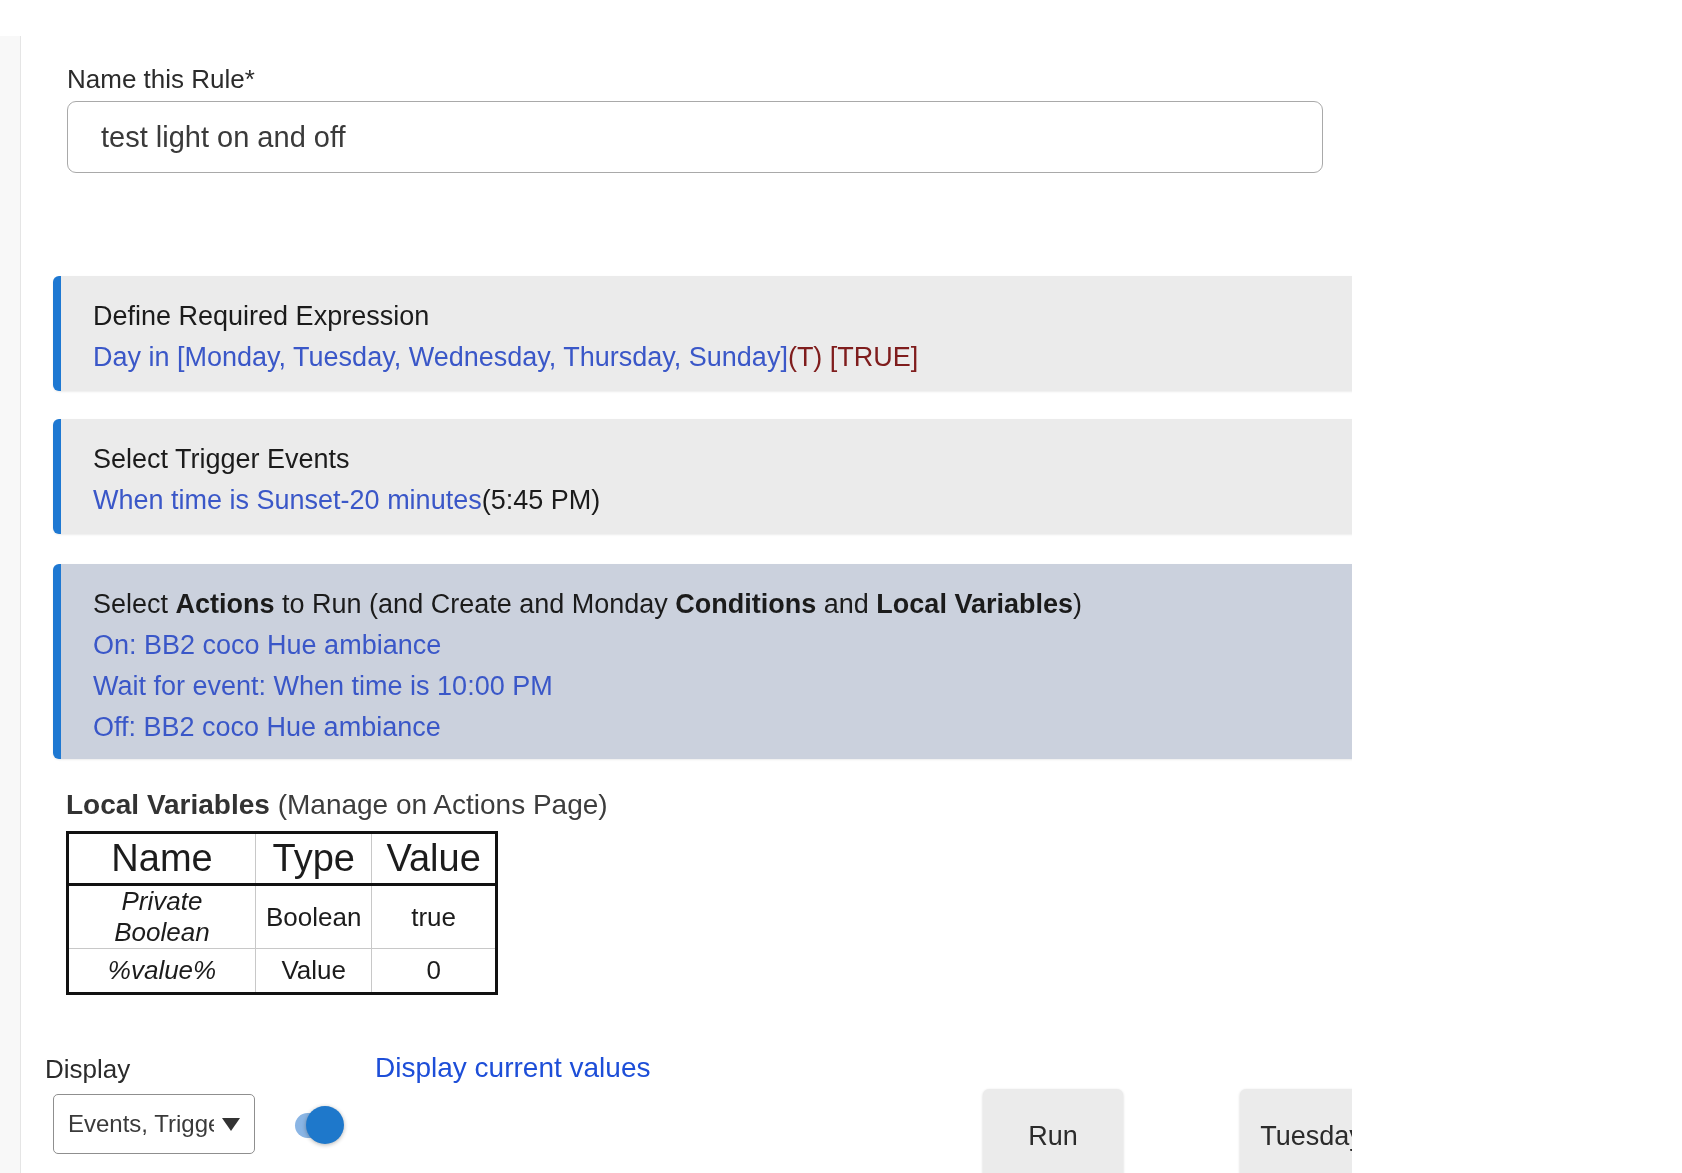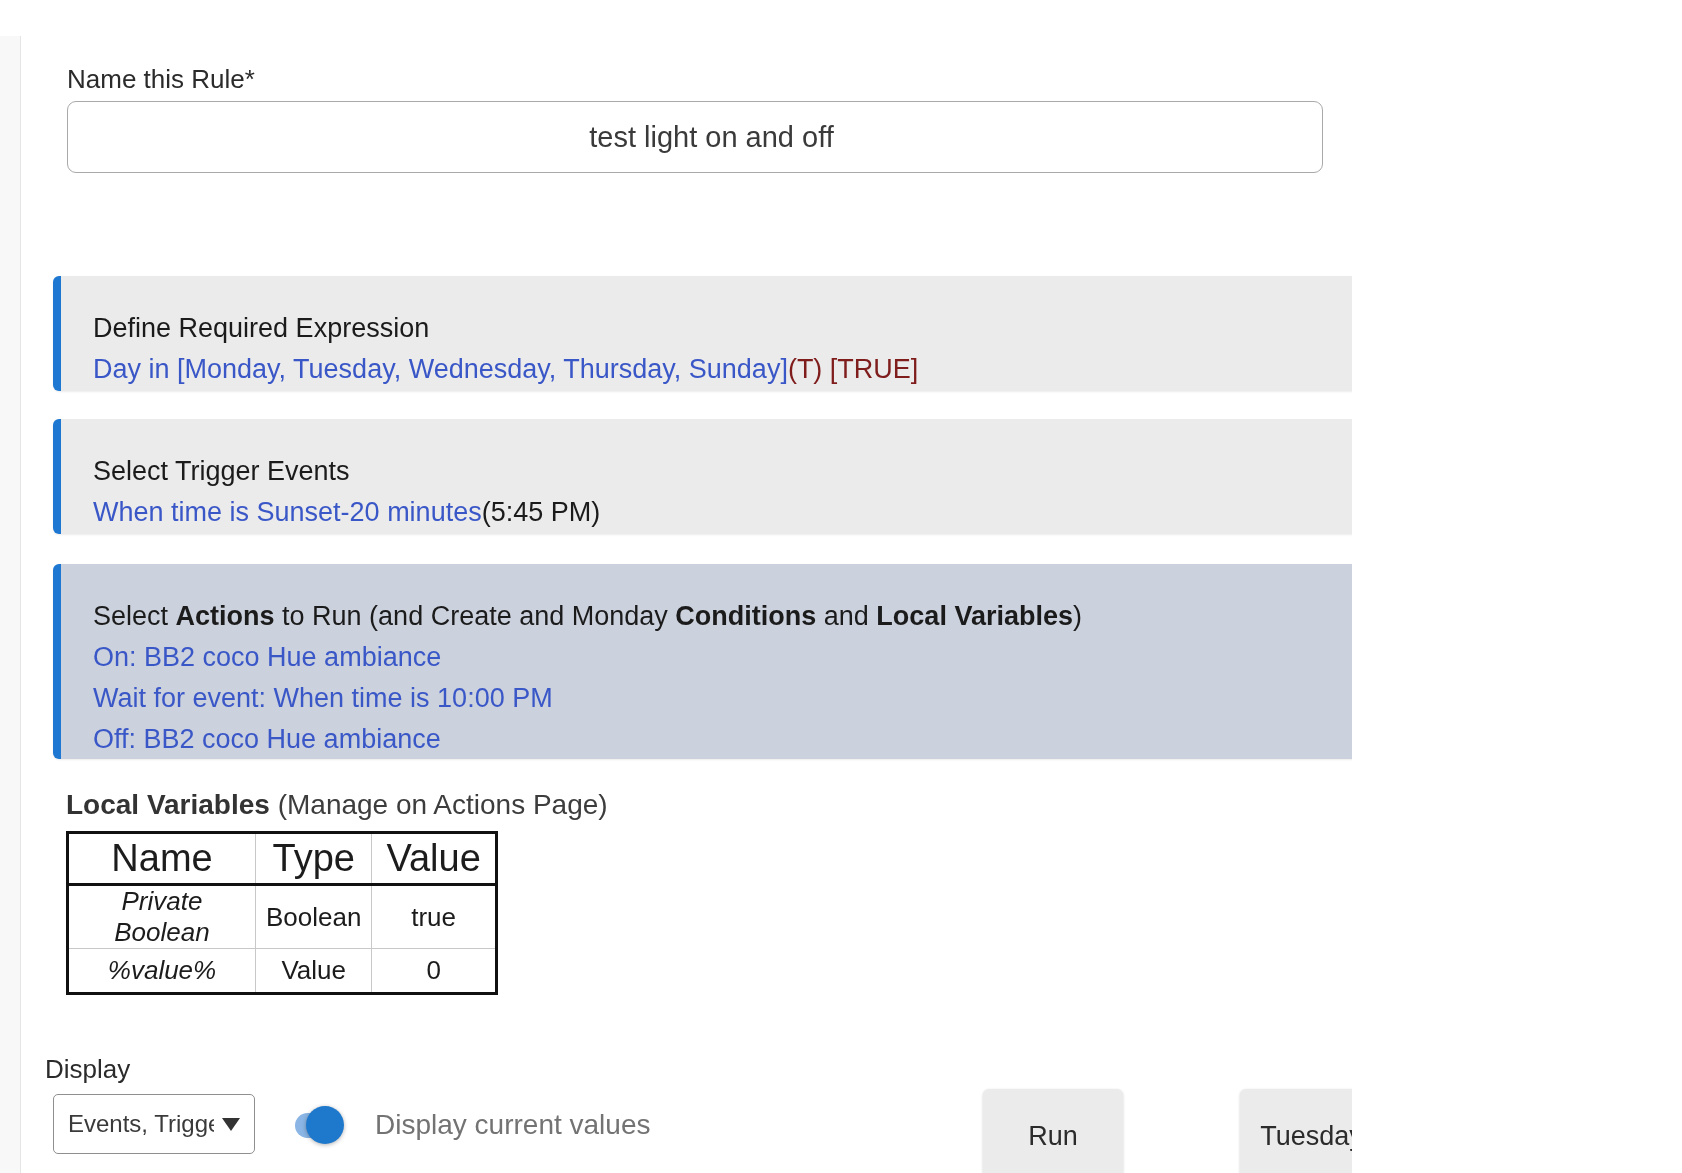--- a/index.html
+++ b/index.html
@@ -12,26 +12,26 @@
     background:#f8f8f8; border-right:1px solid #e5e5e5; }
   .bottom-strip { position:absolute; left:0; top:1157px; width:100%; height:16px;
     background:#ebebeb; border-top:1px solid #d2d2d2;
     box-shadow:inset 0 3px 4px rgba(0,0,0,0.06); z-index:20; }
 
   
   .field-label { position:absolute; left:67px; top:28px; font-size:26px; color:#2b2b2b; }
   .name-input { position:absolute; left:67px; top:65px; width:1256px; height:72px;
     border:1px solid #a9a9a9; border-radius:9px; font-size:29px; color:#3a3a3a;
     padding:0 0 0 33px; outline:none; background:#fff;
-    font-family:"Liberation Sans", sans-serif;text-align:center; }
+    font-family:"Liberation Sans", sans-serif; }
   .return-icon { position:absolute; left:1352px; top:90px; width:44px; height:44px; cursor:pointer; }
 
   
   .panel { position:absolute; left:53px; width:1597px; background:#ebebeb;
-    border-left:8px solid #1e78d2; border-radius:6px; padding:32px 60px 16px 32px;
+    border-left:8px solid #1e78d2; border-radius:6px; padding:20px 60px 16px 32px;
     font-size:27px; line-height:41px; cursor:pointer;
     box-shadow:0 1px 2px rgba(0,0,0,0.08); }
   .panel.selected { background:#cbd1dd; }
   .panel-1 { top:240px; height:115px; }
   .panel-2 { top:383px; height:115px; }
   .panel-3 { top:528px; height:195px; }
   .panel .title { color:#1b1b1b; }
   .panel .b { font-weight:700; }
   .seg-blue  { color:#3a57c8; }
   .seg-green { color:#7f1d1d; }
@@ -65,21 +65,21 @@
     overflow:hidden; flex:1; }
   .caret-down { width:0; height:0; border-top:13px solid #333;
     border-left:9px solid transparent; border-right:9px solid transparent; margin-left:8px; }
 
   
   .toggle { position:absolute; left:295px; top:1064px; width:50px; height:50px; cursor:pointer; }
   .toggle-track { position:absolute; left:0; top:13px; width:48px; height:25px;
     border-radius:13px; background:#8ab5e4; }
   .toggle-knob { position:absolute; left:11px; top:6px; width:38px; height:38px;
     border-radius:50%; background:#1e78cb; box-shadow:0 1px 4px rgba(0,0,0,0.3); }
-  .toggle-caption { position:absolute; left:375px; top:1073px; font-size:28px; color:#737373; }
+  .toggle-caption { position:absolute; left:375px; top:1016px; font-size:28px; color:#1d4ed8; }
 
   
   .gray-btn { position:absolute; top:1053px; height:150px; background:#ebebeb;
     border:none; border-radius:6px; box-shadow:0 1px 3px rgba(0,0,0,0.18);
     font-family:"Liberation Sans", sans-serif; font-size:27px; font-weight:500;
     color:#2b2b2b; line-height:62px; padding-top:6px; text-align:center;
     cursor:pointer; z-index:5; }
   .btn-run    { left:983px;  width:140px; }
   .btn-update { left:1240px; width:143px; }
   .gray-btn .btn-word { display:block; }

